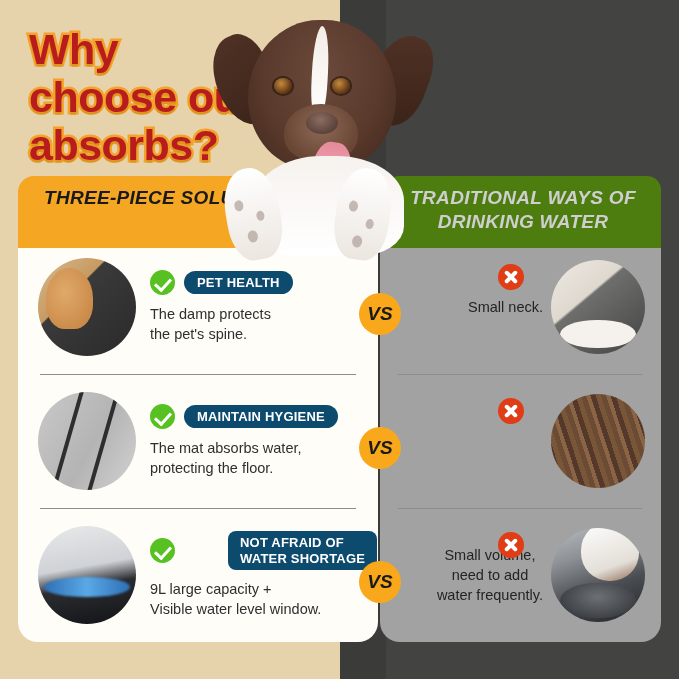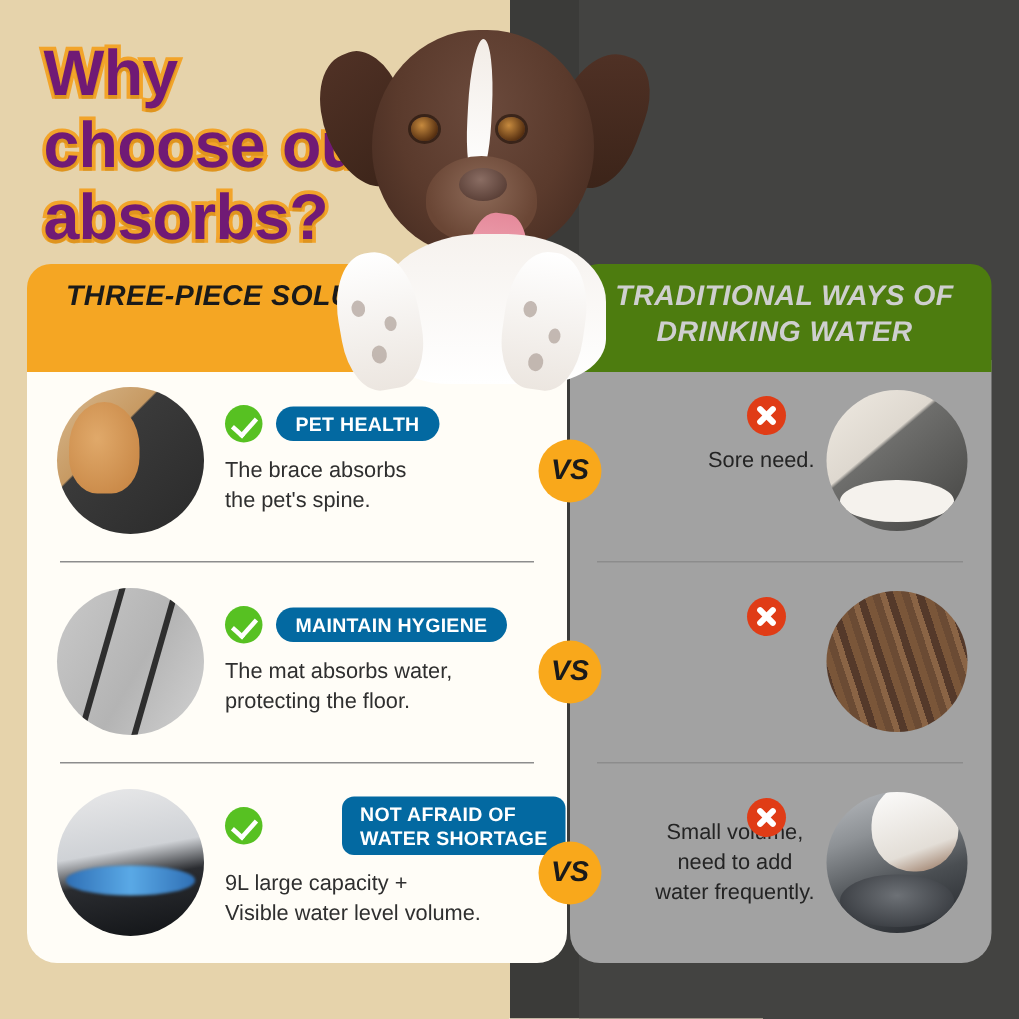--- a/index.html
+++ b/index.html
@@ -29,21 +29,21 @@
   .headline {
     position: absolute; left: 29px; top: 28px;
     width: 320px; z-index: 7;
     line-height: 1.02;
   }
   .headline .ln {
     display: block;
     font-size: 43px;
     font-weight: 800;
     font-style: normal;
-    color: #701a75;
+    color: #b91c1c;
     letter-spacing: -0.5px;
     -webkit-text-stroke: 5px #f2a42a;
     paint-order: stroke fill;
     text-shadow: 0 3px 0 rgba(190,120,10,.35);
     margin-bottom: 4px;
   }
 
   
   .dog {
     position: absolute; left: 208px; top: 8px;
@@ -185,21 +185,21 @@
     position: relative;
   }
   .check::after {
     content: "";
     position: absolute; left: 8px; top: 5px;
     width: 7px; height: 13px;
     border: solid #fff; border-width: 0 3px 3px 0;
     transform: rotate(42deg);
   }
   .pill {
-    background: #0369a1;
+    background: #0c4a6e;
     color: #ffffff;
     font-size: 13px; font-weight: 800;
     letter-spacing: .2px;
     padding: 4px 13px;
     border-radius: 12px;
     line-height: 1.22;
     white-space: pre-line;
   }
   .pill.two { border-radius: 8px; padding: 4px 12px; margin-left: 44px; }
   .desc {
@@ -355,21 +355,21 @@
 
   <div class="card card-left">
 
     <div class="row-l" style="top:0px;">
       <div class="thumb ph-dogbowl"></div>
       <div class="row-text">
         <div class="badge-wrap">
           <span class="check"></span>
           <span class="pill">PET HEALTH</span>
         </div>
-        <div class="desc">The brace absorbs
+        <div class="desc">The damp protects
 the pet's spine.</div>
       </div>
     </div>
     <div class="div-l" style="top:134px;"></div>
 
     <div class="row-l" style="top:134px;">
       <div class="thumb ph-mat"></div>
       <div class="row-text">
         <div class="badge-wrap">
           <span class="check"></span>
@@ -383,30 +383,30 @@
 
     <div class="row-l" style="top:268px;">
       <div class="thumb ph-tank"></div>
       <div class="row-text">
         <div class="badge-wrap">
           <span class="check"></span>
           <span class="pill two">NOT AFRAID OF
 WATER SHORTAGE</span>
         </div>
         <div class="desc">9L large capacity +
-Visible water level volume.</div>
+Visible water level window.</div>
       </div>
     </div>
   </div>
 
   <div class="card card-right">
 
     <div class="row-r" style="top:0px;">
       <div class="xmark"></div>
-      <div class="r-text">Sore need.</div>
+      <div class="r-text">Small neck.</div>
       <div class="r-thumb ph-cat"></div>
     </div>
     <div class="div-r" style="top:134px;"></div>
 
     <div class="row-r" style="top:134px;">
       <div class="xmark"></div>
       <div class="r-thumb ph-wood"></div>
     </div>
     <div class="div-r" style="top:268px;"></div>
 

